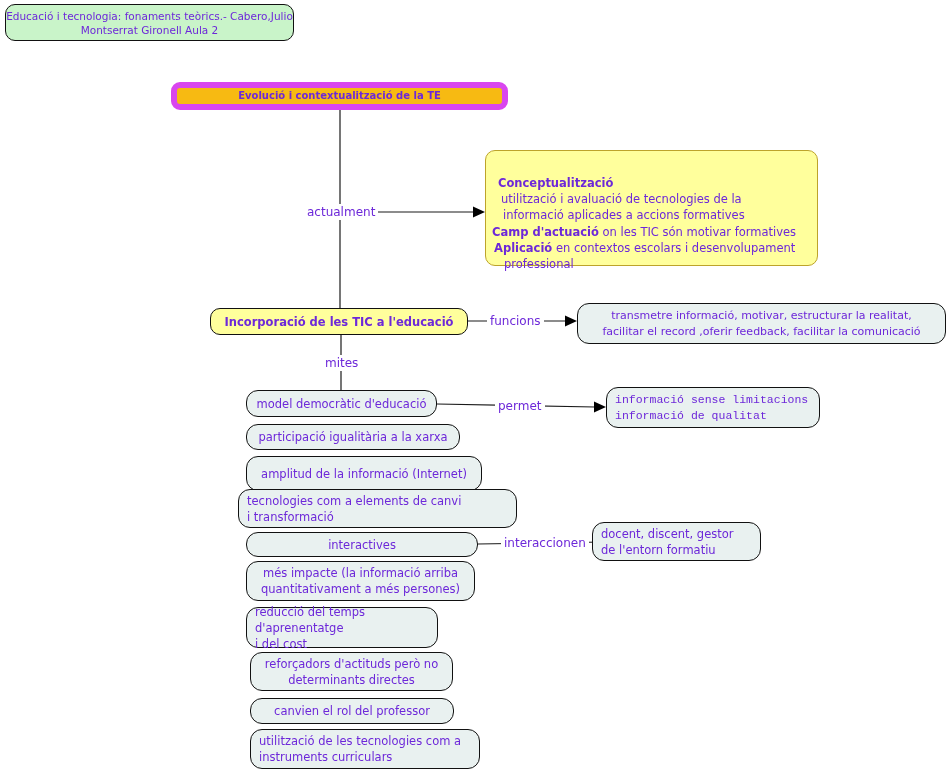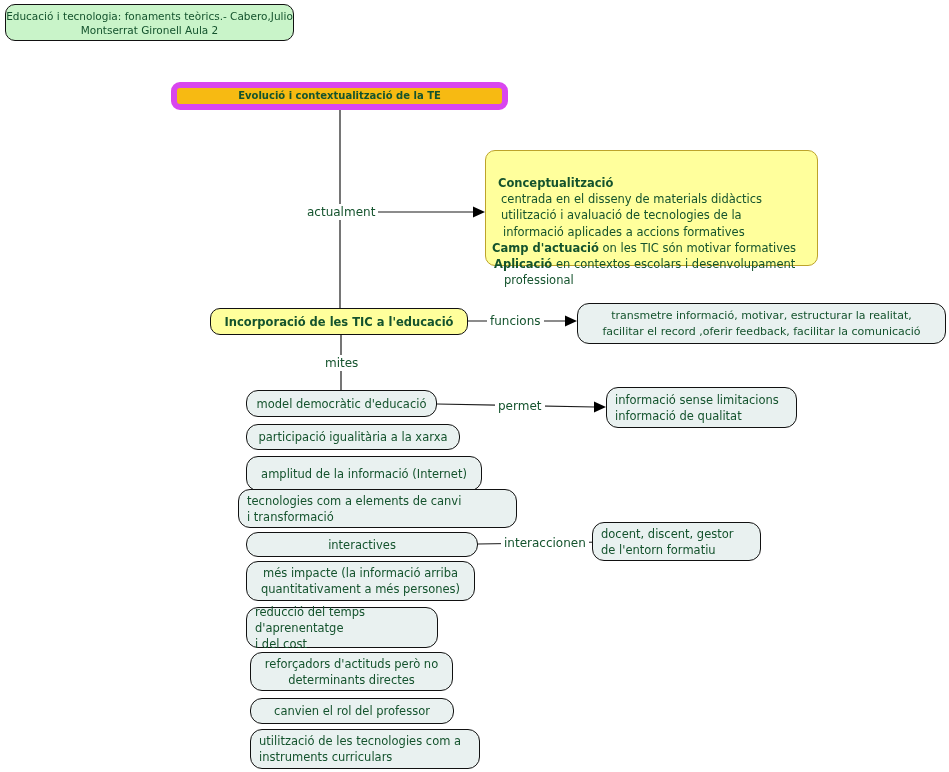--- a/index.html
+++ b/index.html
@@ -1,19 +1,19 @@
 <!DOCTYPE html>
 <html><head>
 <meta charset="utf-8">
 <style>
   html,body{margin:0;padding:0;background:#ffffff;}
   #canvas{
     position:relative;width:949px;height:772px;background:#ffffff;
     font-family:"DejaVu Sans","Liberation Sans",sans-serif;
-    color:#14532d;overflow:hidden;
+    color:#6d28d9;overflow:hidden;
   }
   svg.wires{position:absolute;left:0;top:0;width:949px;height:772px;}
   .node{
     position:absolute;box-sizing:border-box;
     border:1px solid #111;border-radius:12px;
     background:#e9f1f0;
     font-size:11.5px;line-height:16px;
     display:flex;align-items:center;justify-content:center;
     text-align:center;white-space:pre-line;
   }
@@ -59,36 +59,35 @@
     <polygon points="615,542 603,536.5 603,547.5"></polygon>
   </svg>
 
   <div class="node note" style="left:5px;top:4px;width:289px;height:37px;">Educació i tecnologia: fonaments teòrics.- Cabero,Julio
 Montserrat Gironell Aula 2</div>
 
   <div class="node title" style="left:171px;top:82px;width:337px;height:28px;">Evolució i contextualització de la TE</div>
 
   <div class="node yellow concept" style="left:485px;top:150px;width:333px;height:116px;">
     <div class="ln b" style="padding-left:6px;">Conceptualització</div>
-    <div class="ln" style="padding-left:9px;">centrada en el disseny de materials didàctics</div>
     <div class="ln" style="padding-left:9px;">utilització i avaluació de tecnologies de la</div>
     <div class="ln" style="padding-left:11px;">informació aplicades a accions formatives</div>
     <div class="ln"><span class="b">Camp d'actuació</span><span> on les TIC són motivar formatives</span></div>
     <div class="ln" style="padding-left:2px;"><span class="b">Aplicació</span><span> en contextos escolars i desenvolupament</span></div>
     <div class="ln" style="padding-left:12px;">professional</div>
   </div>
 
   <div class="node yellow incorp" style="left:210px;top:308px;width:258px;height:27px;">Incorporació de les TIC a l'educació</div>
 
   <div class="node" style="left:577px;top:303px;width:369px;height:41px;font-size:11px;">transmetre informació, motivar, estructurar la realitat,
 facilitar el record ,oferir feedback, facilitar la comunicació</div>
 
   <div class="node" style="left:246px;top:390px;width:191px;height:27px;">model democràtic d'educació</div>
 
-  <div class="node left" style="left:606px;top:387px;width:191px;height:41px;">informació sense limitacions
+  <div class="node left" style="left:606px;top:387px;width:214px;height:41px;font-family:Liberation Mono, monospace;">informació sense limitacions
 informació de qualitat</div>
 
   <div class="node" style="left:246px;top:424px;width:214px;height:26px;">participació igualitària a la xarxa</div>
   <div class="node" style="left:246px;top:456px;width:236px;height:35px;">amplitud de la informació (Internet)</div>
   <div class="node left" style="left:238px;top:489px;width:279px;height:39px;">tecnologies com a elements de canvi
 i transformació</div>
   <div class="node" style="left:246px;top:532px;width:232px;height:25px;">interactives</div>
   <div class="node" style="left:246px;top:561px;width:229px;height:40px;">més impacte (la informació arriba
 quantitativament a més persones)</div>
   <div class="node left" style="left:246px;top:607px;width:192px;height:41px;">reducció del temps d'aprenentatge

